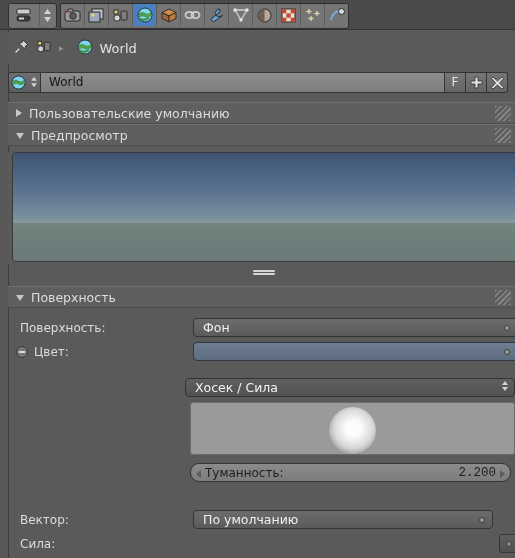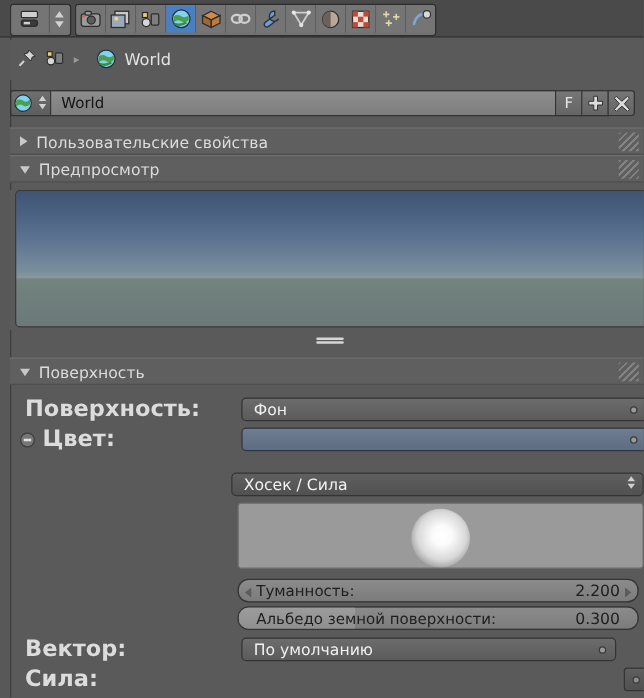--- a/index.html
+++ b/index.html
@@ -142,23 +142,22 @@
   }
   .resize-grip i{
     display:block;height:2px;background:#d6d6d6;margin:1.5px 0;
     border-radius:1px;
   }
 
   
   .row{position:absolute;left:8px;width:507px;height:20px;}
   .rlabel{
     position:absolute;left:12px;top:0;
-    line-height:20px;font-size:18px;color:#dcdcdc;
+    line-height:20px;font-size:12px;color:#dcdcdc;
     white-space:nowrap;
-    font-weight:bold;
   }
   .collapse-dot{
     position:absolute;left:8px;top:4px;width:12px;height:12px;
     border-radius:50%;
     background:#777;border:1px solid #3c3c3c;
     box-sizing:border-box;
   }
   .collapse-dot:after{
     content:"";position:absolute;left:2px;top:4px;width:6px;height:2px;
     background:#e0e0e0;
@@ -222,21 +221,21 @@
   .slider .fill{
     position:absolute;left:0;top:0;bottom:0;
     background:linear-gradient(#9c9c9c,#8f8f8f);
   }
   .slider .sl-label{
     position:relative;z-index:2;margin-left:14px;
     font-size:12px;color:#1e1e1e;white-space:nowrap;
   }
   .slider .sl-val{
     position:absolute;right:14px;z-index:2;
-    font-size:12.5px;color:#1e1e1e;
+    font-size:12.5px;color:#1e1e1e;font-family:Liberation Mono, monospace;
   }
   .slider .arrL,.slider .arrR{
     position:absolute;top:6px;width:0;height:0;z-index:2;opacity:.55;
   }
   .slider .arrL{left:5px;border-right:5px solid #3c3c3c;border-top:4px solid transparent;border-bottom:4px solid transparent;}
   .slider .arrR{right:5px;border-left:5px solid #3c3c3c;border-top:4px solid transparent;border-bottom:4px solid transparent;}
 
   .small-sq{
     position:absolute;width:20px;height:19px;
     border-radius:3px;border:1px solid #343434;
@@ -422,21 +421,21 @@
     </div>
     <div class="id-btn last">
       <svg width="13" height="13" viewBox="0 0 13 13">
         <path d="M2 1 l4.5 4 4.5 -4 1.5 1.5 -4 4.5 4 4.5 -1.5 1.5 -4.5 -4 -4.5 4 -1.5 -1.5 4 -4.5 -4 -4.5 z" fill="#dcdcdc" stroke="#303030" stroke-width=".8"></path>
       </svg>
     </div>
   </div>
 
   <div class="panel-hdr" style="top:102px">
     <span class="tri closed"></span>
-    <span class="panel-title">Пользовательские свойства</span>
+    <span class="panel-title">Пользовательские умолчанию</span>
     <span class="grip"></span>
   </div>
 
   <div class="panel-hdr" style="top:124px">
     <span class="tri open"></span>
     <span class="panel-title">Предпросмотр</span>
     <span class="grip"></span>
   </div>
 
   <div class="preview-wrap">
@@ -484,25 +483,20 @@
     <div class="sphere"></div>
   </div>
 
   <div class="slider" style="top:463px">
     <span class="arrL"></span>
     <span class="sl-label">Туманность:</span>
     <span class="sl-val">2.200</span>
     <span class="arrR"></span>
   </div>
 
-  <div class="slider" style="top:485px">
-    <span class="fill" style="width:93px"></span>
-    <span class="sl-label">Альбедо земной поверхности:</span>
-    <span class="sl-val">0.300</span>
-  </div>
 
   <div class="row" style="top:510px">
     <span class="rlabel">Вектор:</span>
     <div class="field" style="top:0;width:300px">
       <span>По умолчанию</span>
       <span class="dot"></span>
     </div>
   </div>
 
   <div class="row" style="top:534px">

